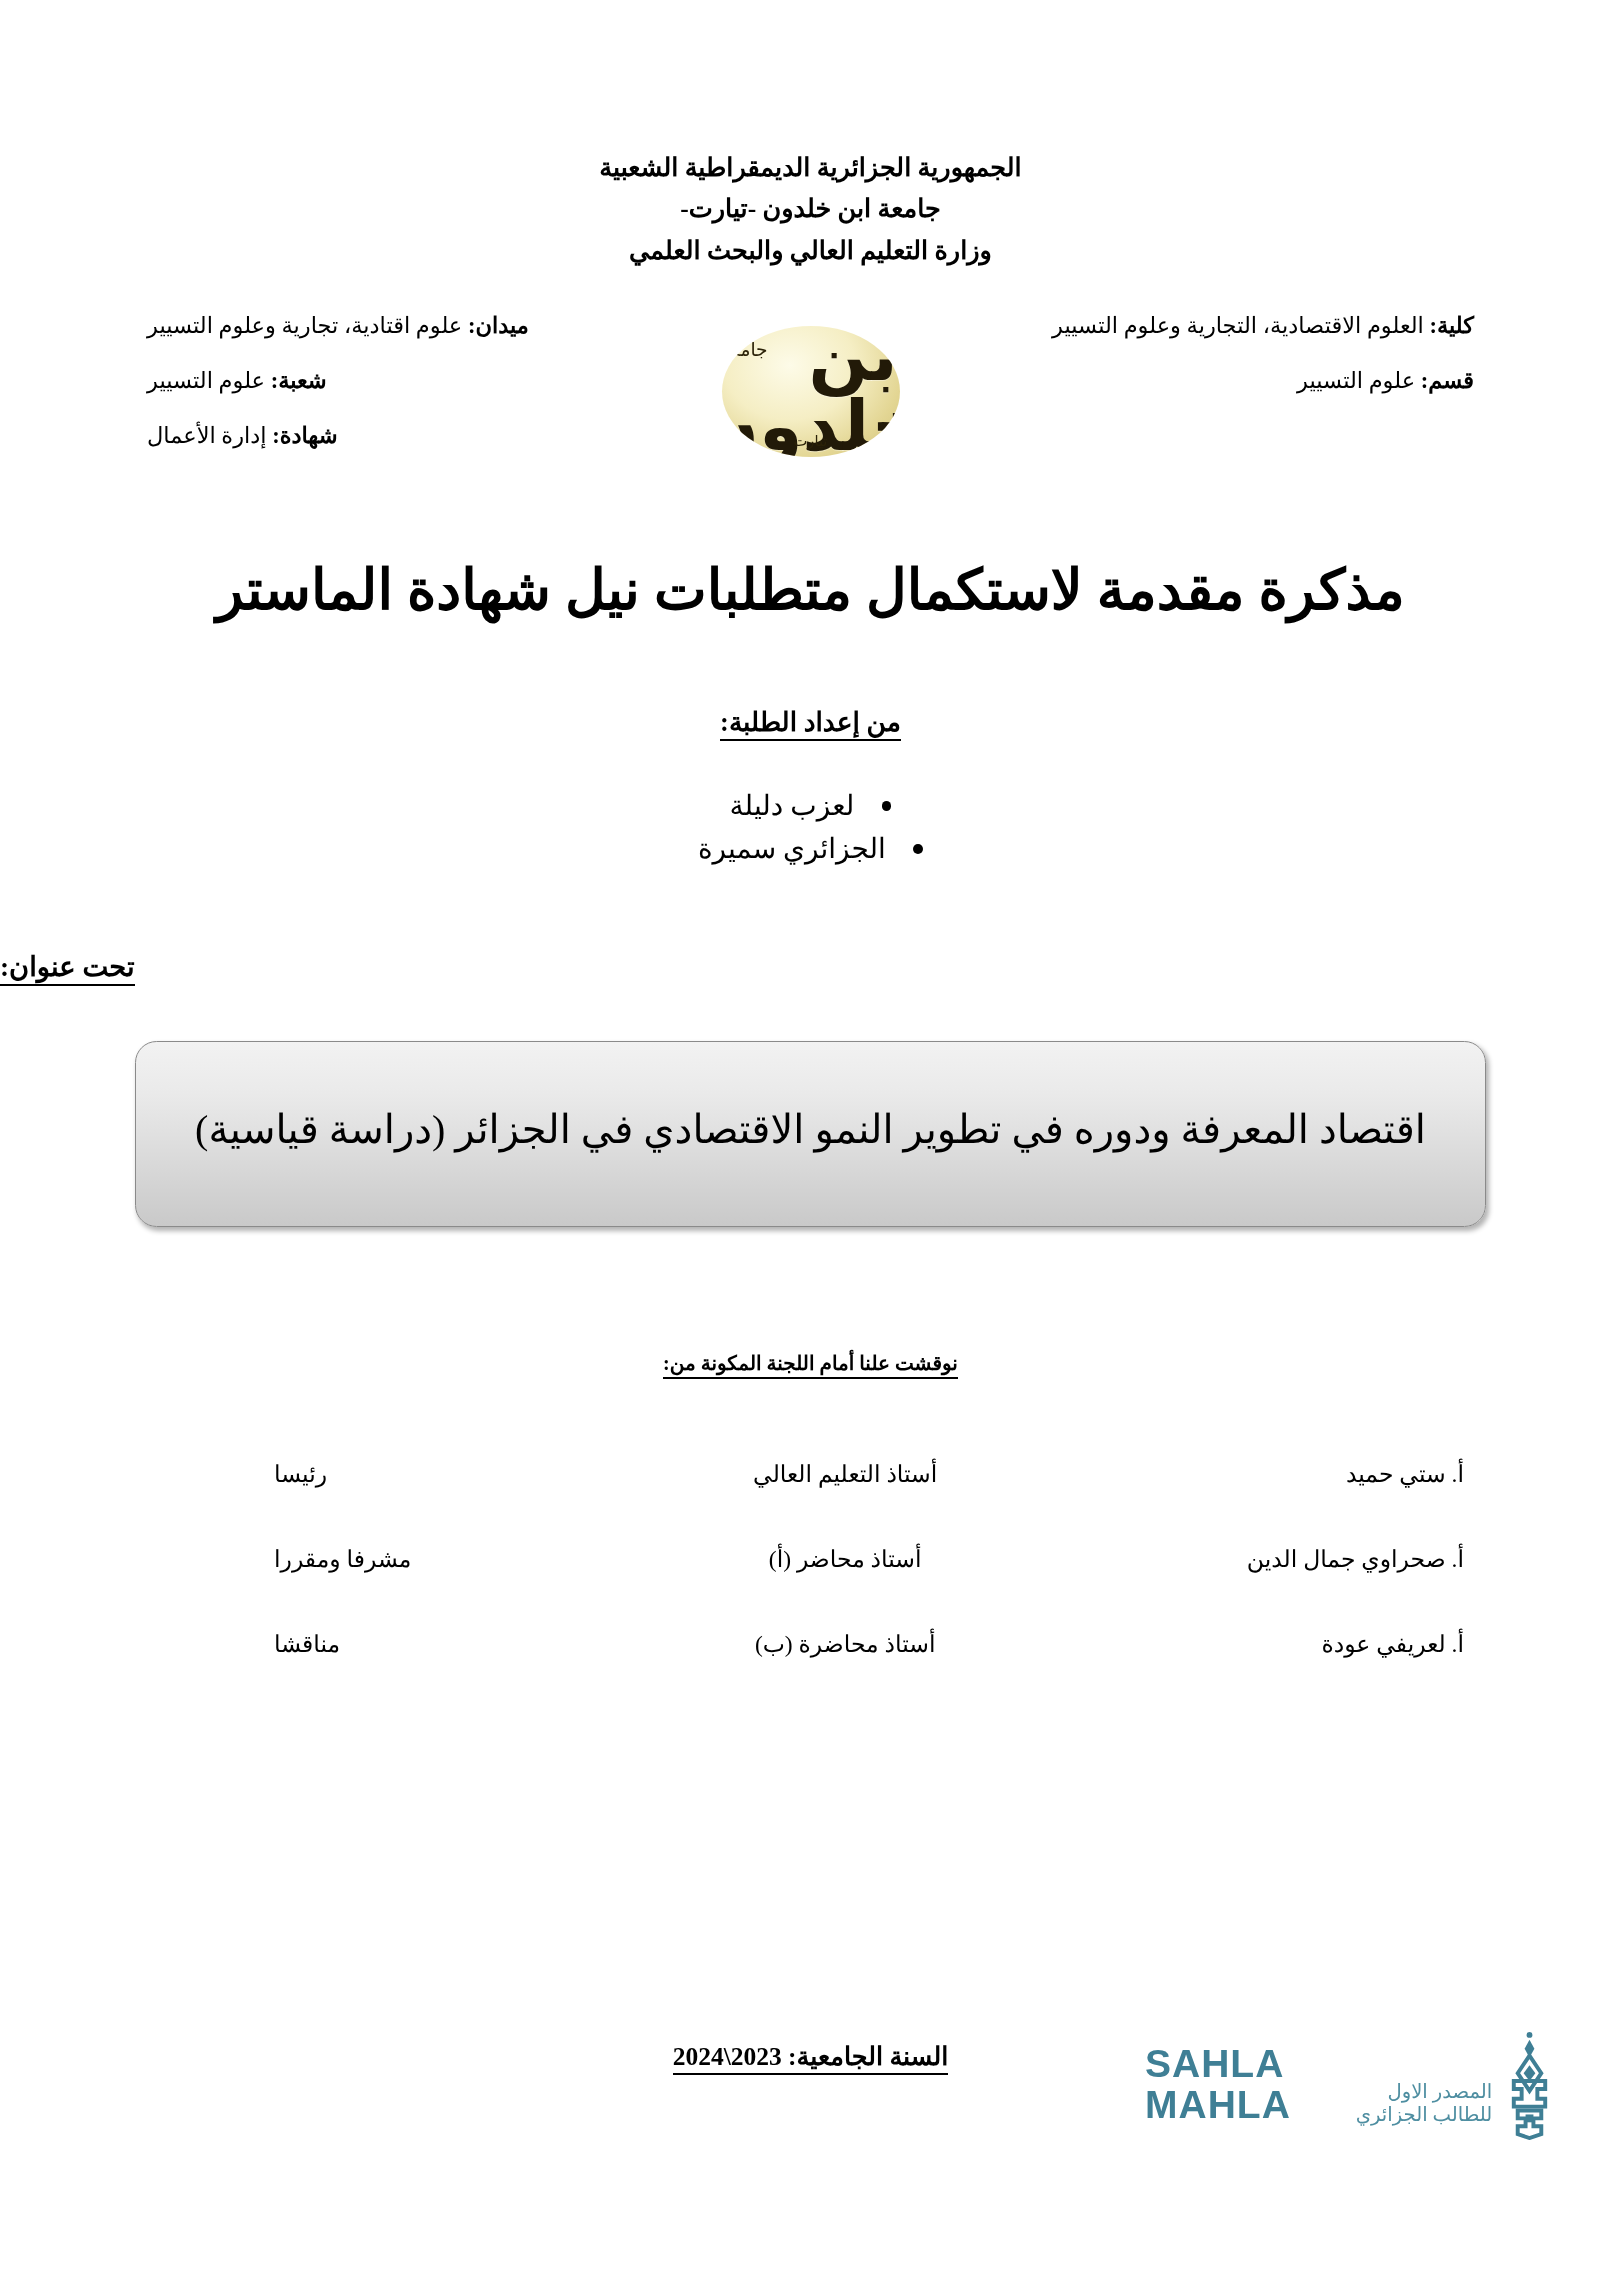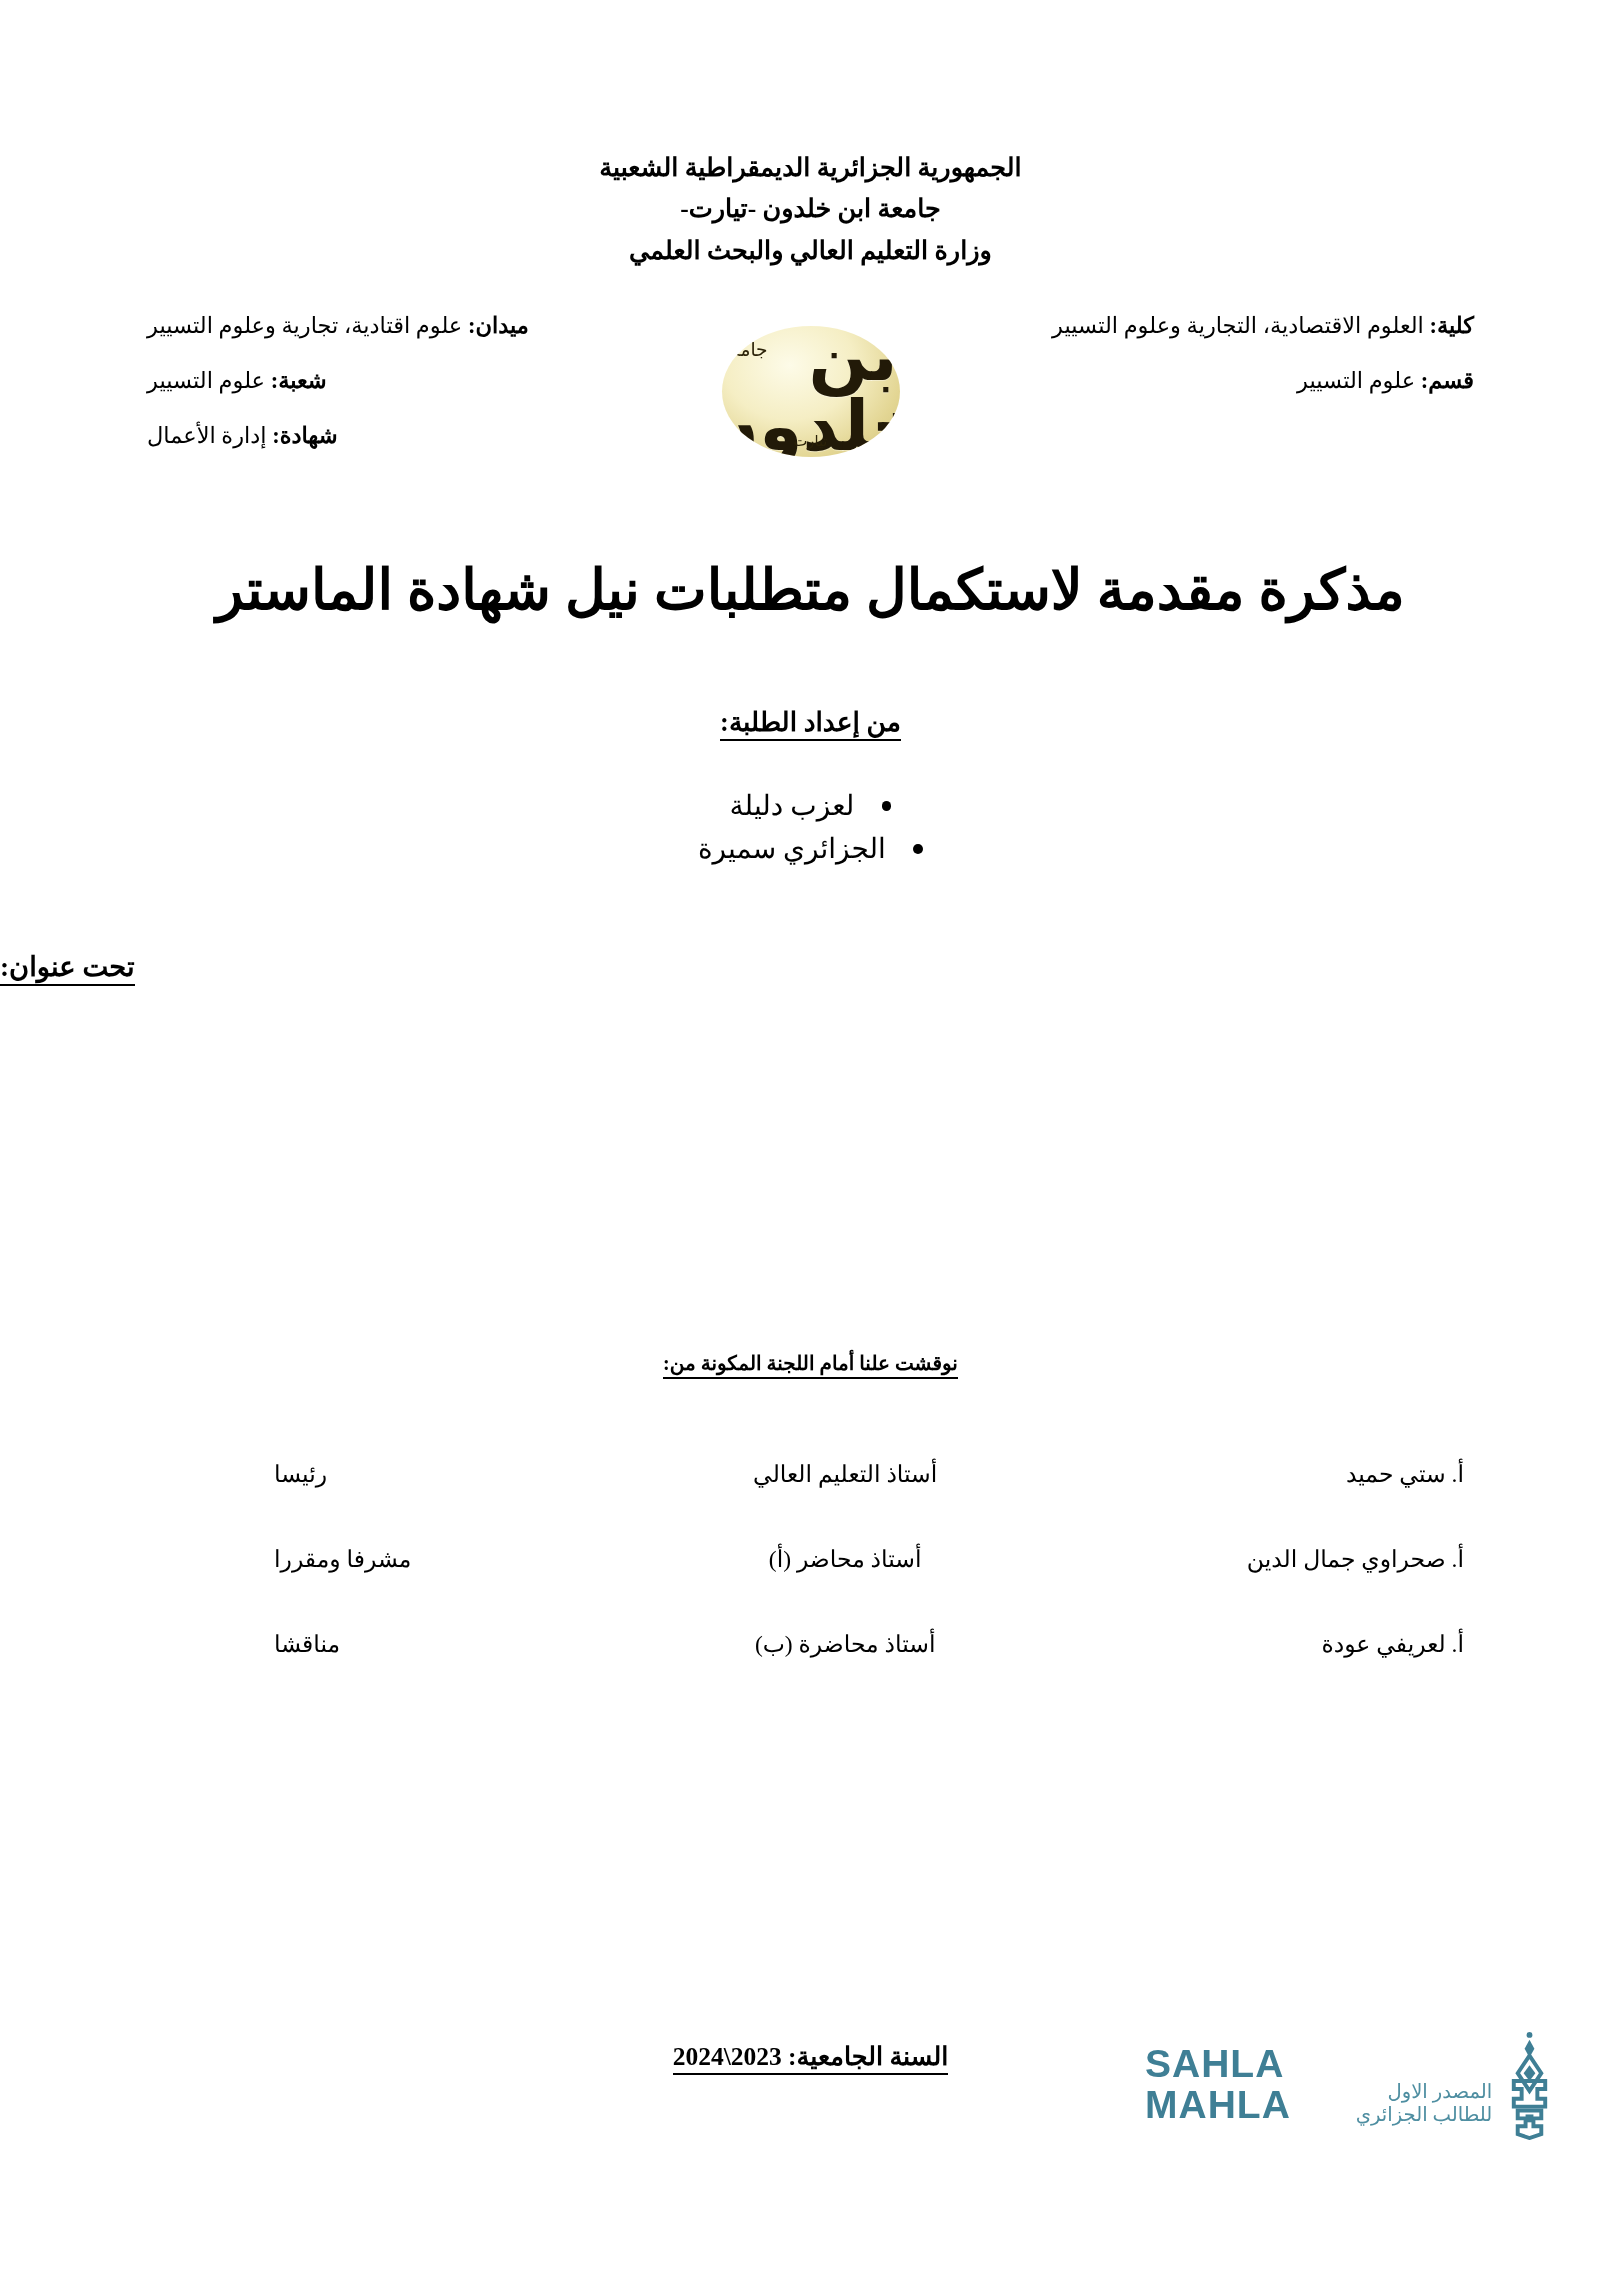--- a/index.html
+++ b/index.html
@@ -359,20 +359,23 @@
     </div>
     <div class="student-item">
       <span class="bullet"></span><span>الجزائري سميرة</span>
     </div>
   </div>
 
   <div class="under-title">
     <span>تحت عنوان:</span>
   </div>
 
+  <div class="title-box">
+    <div class="title-box-text">اقتصاد المعرفة ودوره في تطوير النمو الاقتصادي في الجزائر (دراسة قياسية)</div>
+  </div>
 
   <div class="jury-heading">
     <span>نوقشت علنا أمام اللجنة المكونة من:</span>
   </div>
 
   <table class="jury-table">
     <tbody>
       <tr>
         <td class="jury-name">أ. ستي حميد</td>
         <td class="jury-rank">أستاذ التعليم العالي</td>

